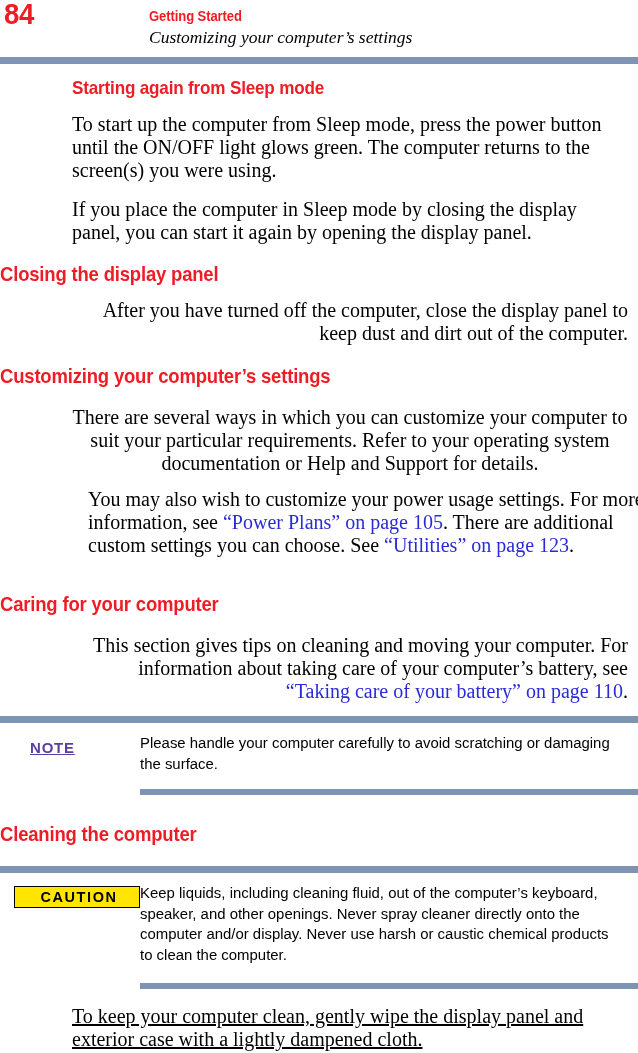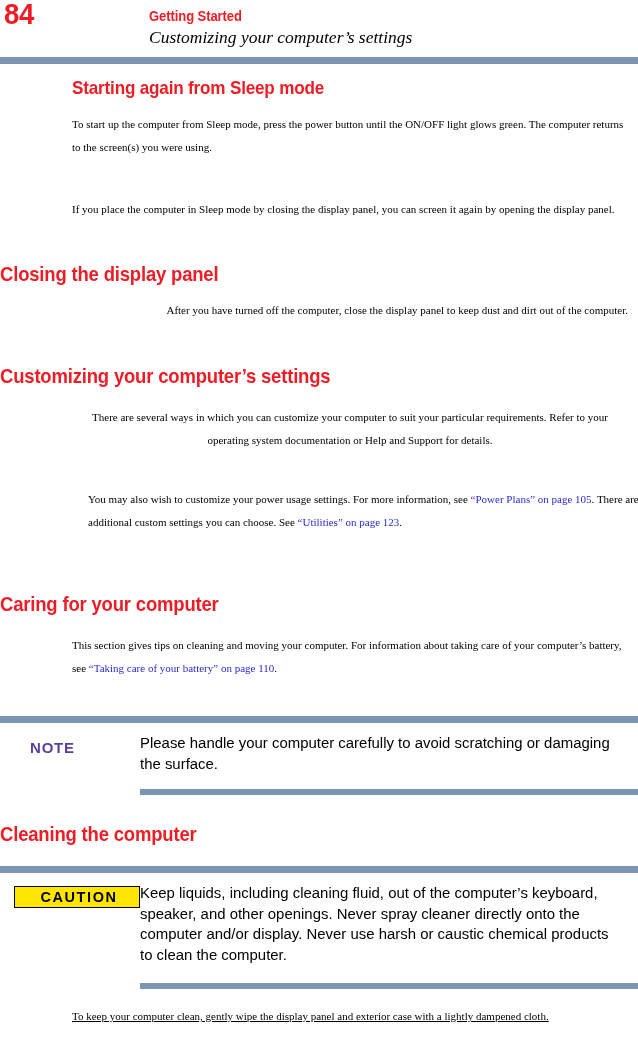--- a/index.html
+++ b/index.html
@@ -114,21 +114,21 @@
     color: #ee1c25;
     letter-spacing: -0.2px;
     transform: scaleX(0.9);
     transform-origin: left center;
   }
 
   p.body {
     margin: 0;
     padding: 0;
     font-family: "Liberation Serif", "DejaVu Serif", serif;
-    font-size: 11px;
+    font-size: 20px;
     line-height: 23.2px;
     color: #000000;
     width: 556px;
   }
   a.xref, .xref {
     color: #2a2ad6;
     text-decoration: none;
   }
 
   
@@ -149,20 +149,21 @@
     transform-origin: left top;
   }
   .label-note {
     position: absolute;
     left: 30px;
     font-family: "Liberation Sans", sans-serif;
     font-weight: bold;
     font-size: 15px;
     letter-spacing: 0.8px;
     color: #5b3f9e;
+    text-decoration: underline;
   }
   .label-caution {
     position: absolute;
     left: 14px;
     background: #ffe500;
     border: 1px solid #000000;
     padding: 2px 7px 2px 11px;
     font-family: "Liberation Sans", sans-serif;
     font-weight: bold;
     font-size: 14.5px;
@@ -188,35 +189,35 @@
   </div>
 
   <div class="rule-full" style="top:57px;"></div>
 
   <div class="content">
 
     <h3 class="head-2" style="position:absolute; left:72px; top:77px;">Starting again from Sleep mode</h3>
 
     <p class="body" style="position:absolute; left:72px; top:113px;">To start up the computer from Sleep mode, press the power button until the ON/OFF light glows green. The computer returns to the screen(s) you were using.</p>
 
-    <p class="body" style="position:absolute; left:72px; top:198px;">If you place the computer in Sleep mode by closing the display panel, you can screen it again by opening the display panel.</p>
+    <p class="body" style="position:absolute; left:72px; top:198px;">If you place the computer in Sleep mode by closing the display panel, you can start it again by opening the display panel.</p>
 
     <h2 class="head-1" style="position:absolute; left:0px; top:262px;">Closing the display panel</h2>
 
     <p class="body" style="position:absolute; left:72px; top:299px;text-align:right;">After you have turned off the computer, close the display panel to keep dust and dirt out of the computer.</p>
 
     <h2 class="head-1" style="position:absolute; left:0px; top:364px;">Customizing your computer’s settings</h2>
 
     <p class="body" style="position:absolute; left:72px; top:406px;text-align:center;">There are several ways in which you can customize your computer to suit your particular requirements. Refer to your operating system documentation or Help and Support for details.</p>
 
     <p class="body" style="position:absolute; left:88px; top:488px;"><span>You may also wish to customize your power usage settings. For more information, see </span><a class="xref" href="#">“Power Plans” on page 105</a><span>. There are additional custom settings you can choose. See </span><a class="xref" href="#">“Utilities” on page 123</a><span>.</span></p>
 
     <h2 class="head-1" style="position:absolute; left:0px; top:592px;">Caring for your computer</h2>
 
-    <p class="body" style="position:absolute; left:72px; top:634px;"><span>This section gives tips on cleaning and moving your computer. For information about taking care of your computer’s battery, see </span><a class="xref" href="#">“Taking care of your battery” on page 110</a><span>.</span></p>
+    <p class="body" style="position:absolute; left:72px; top:634px;text-align:right;"><span>This section gives tips on cleaning and moving your computer. For information about taking care of your computer’s battery, see </span><a class="xref" href="#">“Taking care of your battery” on page 110</a><span>.</span></p>
 
     <h2 class="head-1" style="position:absolute; left:0px; top:822px;">Cleaning the computer</h2>
 
     <p class="body" style="position:absolute; left:72px; top:1005px;text-decoration:underline;">To keep your computer clean, gently wipe the display panel and exterior case with a lightly dampened cloth.</p>
 
   </div>
 
   <div class="callout" style="top:0;">
     <div class="rule-full" style="top:716px;"></div>
     <div class="label-note" style="top:739px;">NOTE</div>

